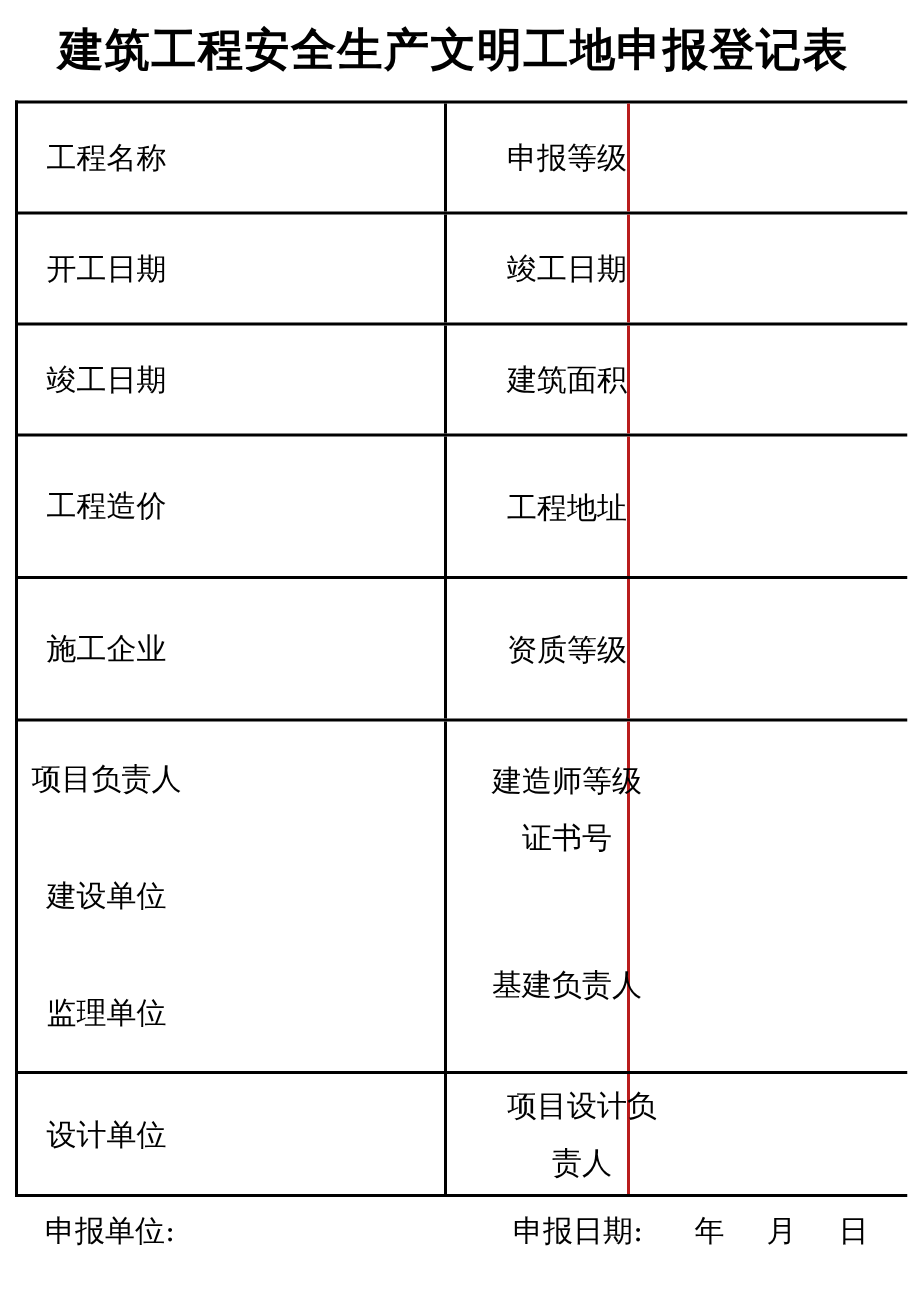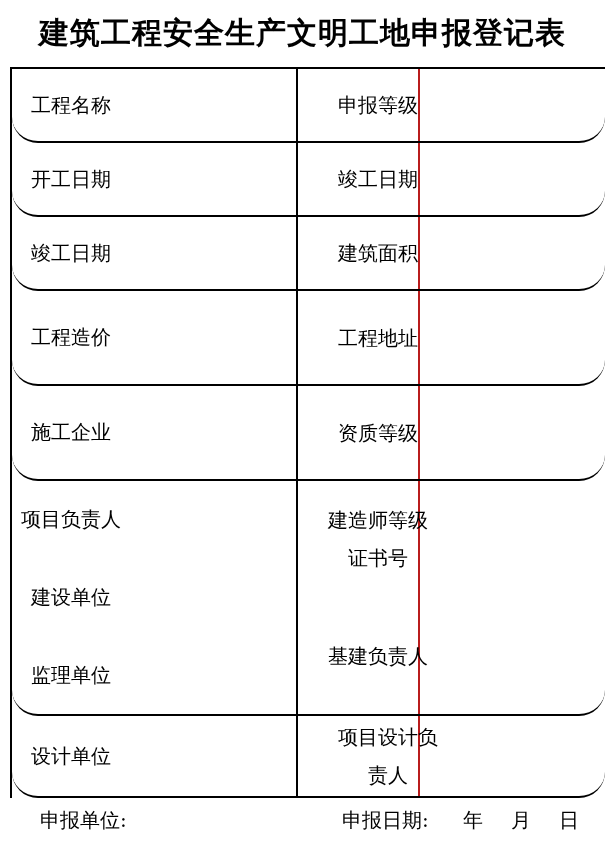--- a/index.html
+++ b/index.html
@@ -28,21 +28,20 @@
     margin-left: 10px;
     width: 595px;
     border-top: 2px solid #000;
     border-left: 2px solid #000;
     box-sizing: border-box;
   }
   .row {
     display: flex;
     border-bottom: 2px solid #000;
     box-sizing: border-box;
-    border-radius: 26px;
   }
   .r74 { height: 74px; }
   .r76 { height: 95px; }
   .rmerged { height: 235px; }
   .r82 { height: 82px; }
   .r60 { height: 60px; }
 
   .cell { box-sizing: border-box; }
   .c1 {
     width: 286px;
@@ -91,21 +90,21 @@
   .footer {
     position: relative;
     height: 40px;
     font-size: 20px;
   }
   .footer span {
     position: absolute;
     top: 9px;
     white-space: nowrap;
   }
-  .f-unit  { left: 40px; }
+  .f-unit  { left: 30px; }
   .f-date  { left: 342px; }
   .f-year  { left: 463px; }
   .f-month { left: 511px; }
   .f-day   { left: 559px; }
 </style>
 </head>
 <body>
 
 <div class="page">
 

